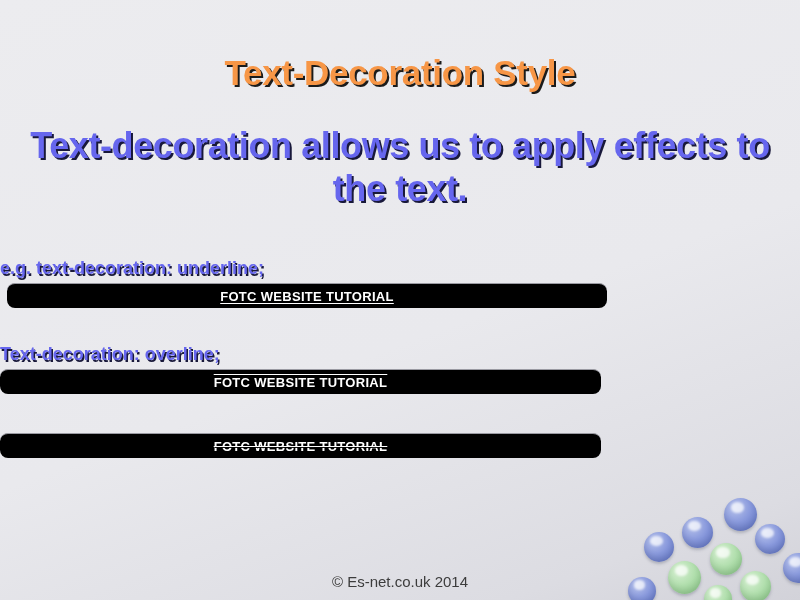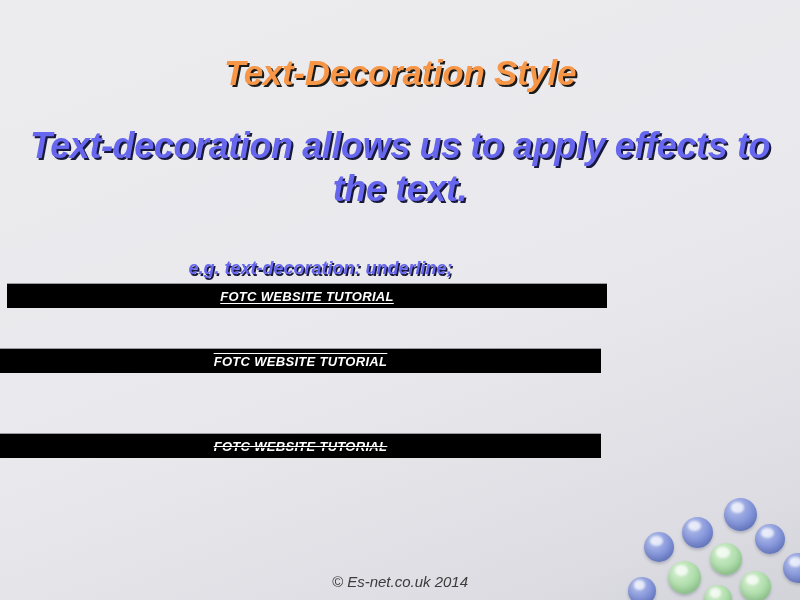--- a/index.html
+++ b/index.html
@@ -13,21 +13,20 @@
     overflow: hidden;
     font-family: "Liberation Sans", sans-serif;
   }
 
   #slide {
     position: relative;
     width: 800px;
     height: 600px;
     background: linear-gradient(160deg, #ececef 0%, #e9e9ed 55%, #dcdce2 88%, #d2d2d9 100%);
     overflow: hidden;
-    font-style: italic;
   }
 
   
   #bubbles {
     position: absolute;
     right: 0;
     bottom: 0;
     width: 180px;
     height: 115px;
     pointer-events: none;
@@ -87,21 +86,21 @@
   }
 
   
   .example {
     position: absolute;
     left: 0;
     width: 800px;
   }
   .example-label {
     width: 641px;
-    text-align: center;
+    text-align: left;
     font-size: 18px;
     font-weight: bold;
     color: #6666EE;
     text-shadow: 1.5px 1.5px 0 #18183a;
     white-space: nowrap;
   }
   .black-bar {
     position: relative;
     height: 25px;
     background: #000000;
@@ -130,21 +129,21 @@
   
   #example-underline        { top: 258px; }
   #example-underline .black-bar { margin-left: 7px; width: 600px; }
 
   #example-overline         { top: 344px; }
   #example-overline .black-bar  { margin-left: 0px; width: 601px; }
 
   #example-linethrough      { top: 429px; }
   #example-linethrough .black-bar { margin-left: 0px; width: 601px; }
 
-  .black-bar { margin-top: 4px; }
+  .black-bar { margin-top: 4px; border-radius: 8px; }
 
   
   #footer {
     position: absolute;
     left: 0;
     top: 573px;
     width: 800px;
     text-align: center;
     font-size: 15px;
     color: #3c3c3c;
@@ -174,20 +173,21 @@
   <div id="subtitle">Text-decoration allows us to apply effects to the text.</div>
 
   <div class="example" id="example-underline">
     <div class="example-label">e.g. text-decoration: underline;</div>
     <div class="black-bar">
       <div class="bar-text deco-underline">FOTC WEBSITE TUTORIAL</div>
     </div>
   </div>
 
   <div class="example" id="example-overline">
+    <div class="example-label">Text-decoration: overline;</div>
     <div class="black-bar">
       <div class="bar-text deco-overline">FOTC WEBSITE TUTORIAL</div>
     </div>
   </div>
 
   <div class="example" id="example-linethrough">
     <div class="black-bar">
       <div class="bar-text deco-linethrough">FOTC WEBSITE TUTORIAL</div>
     </div>
   </div>

